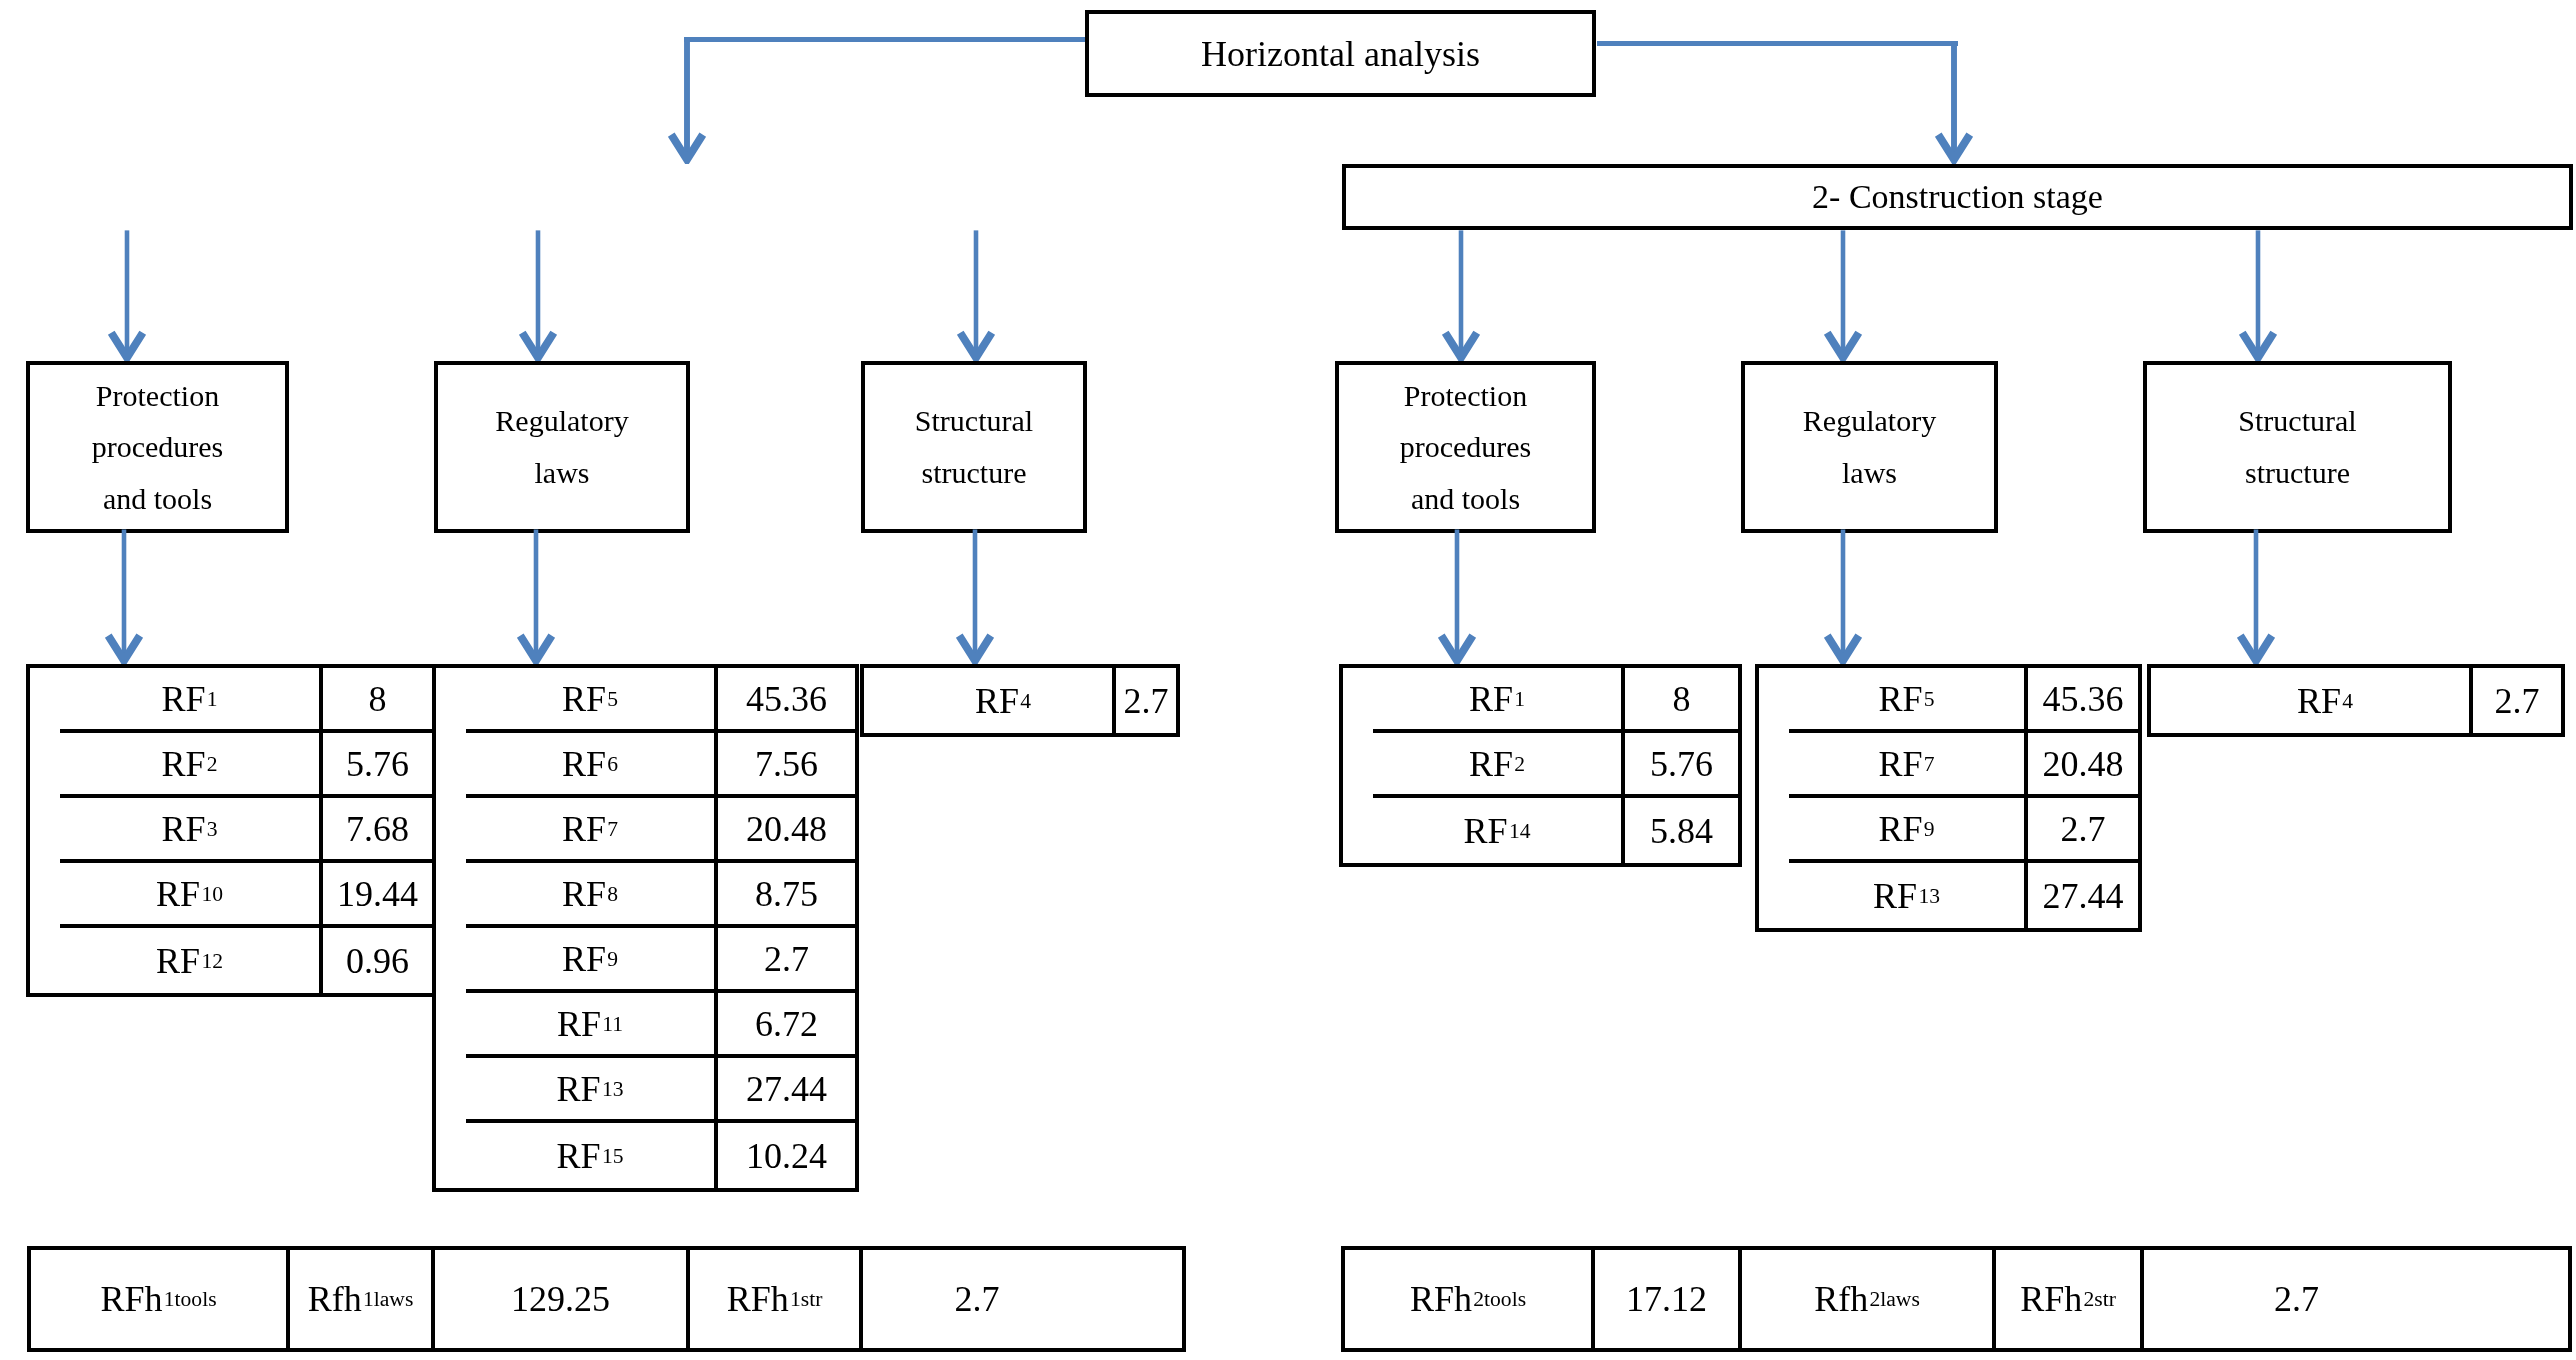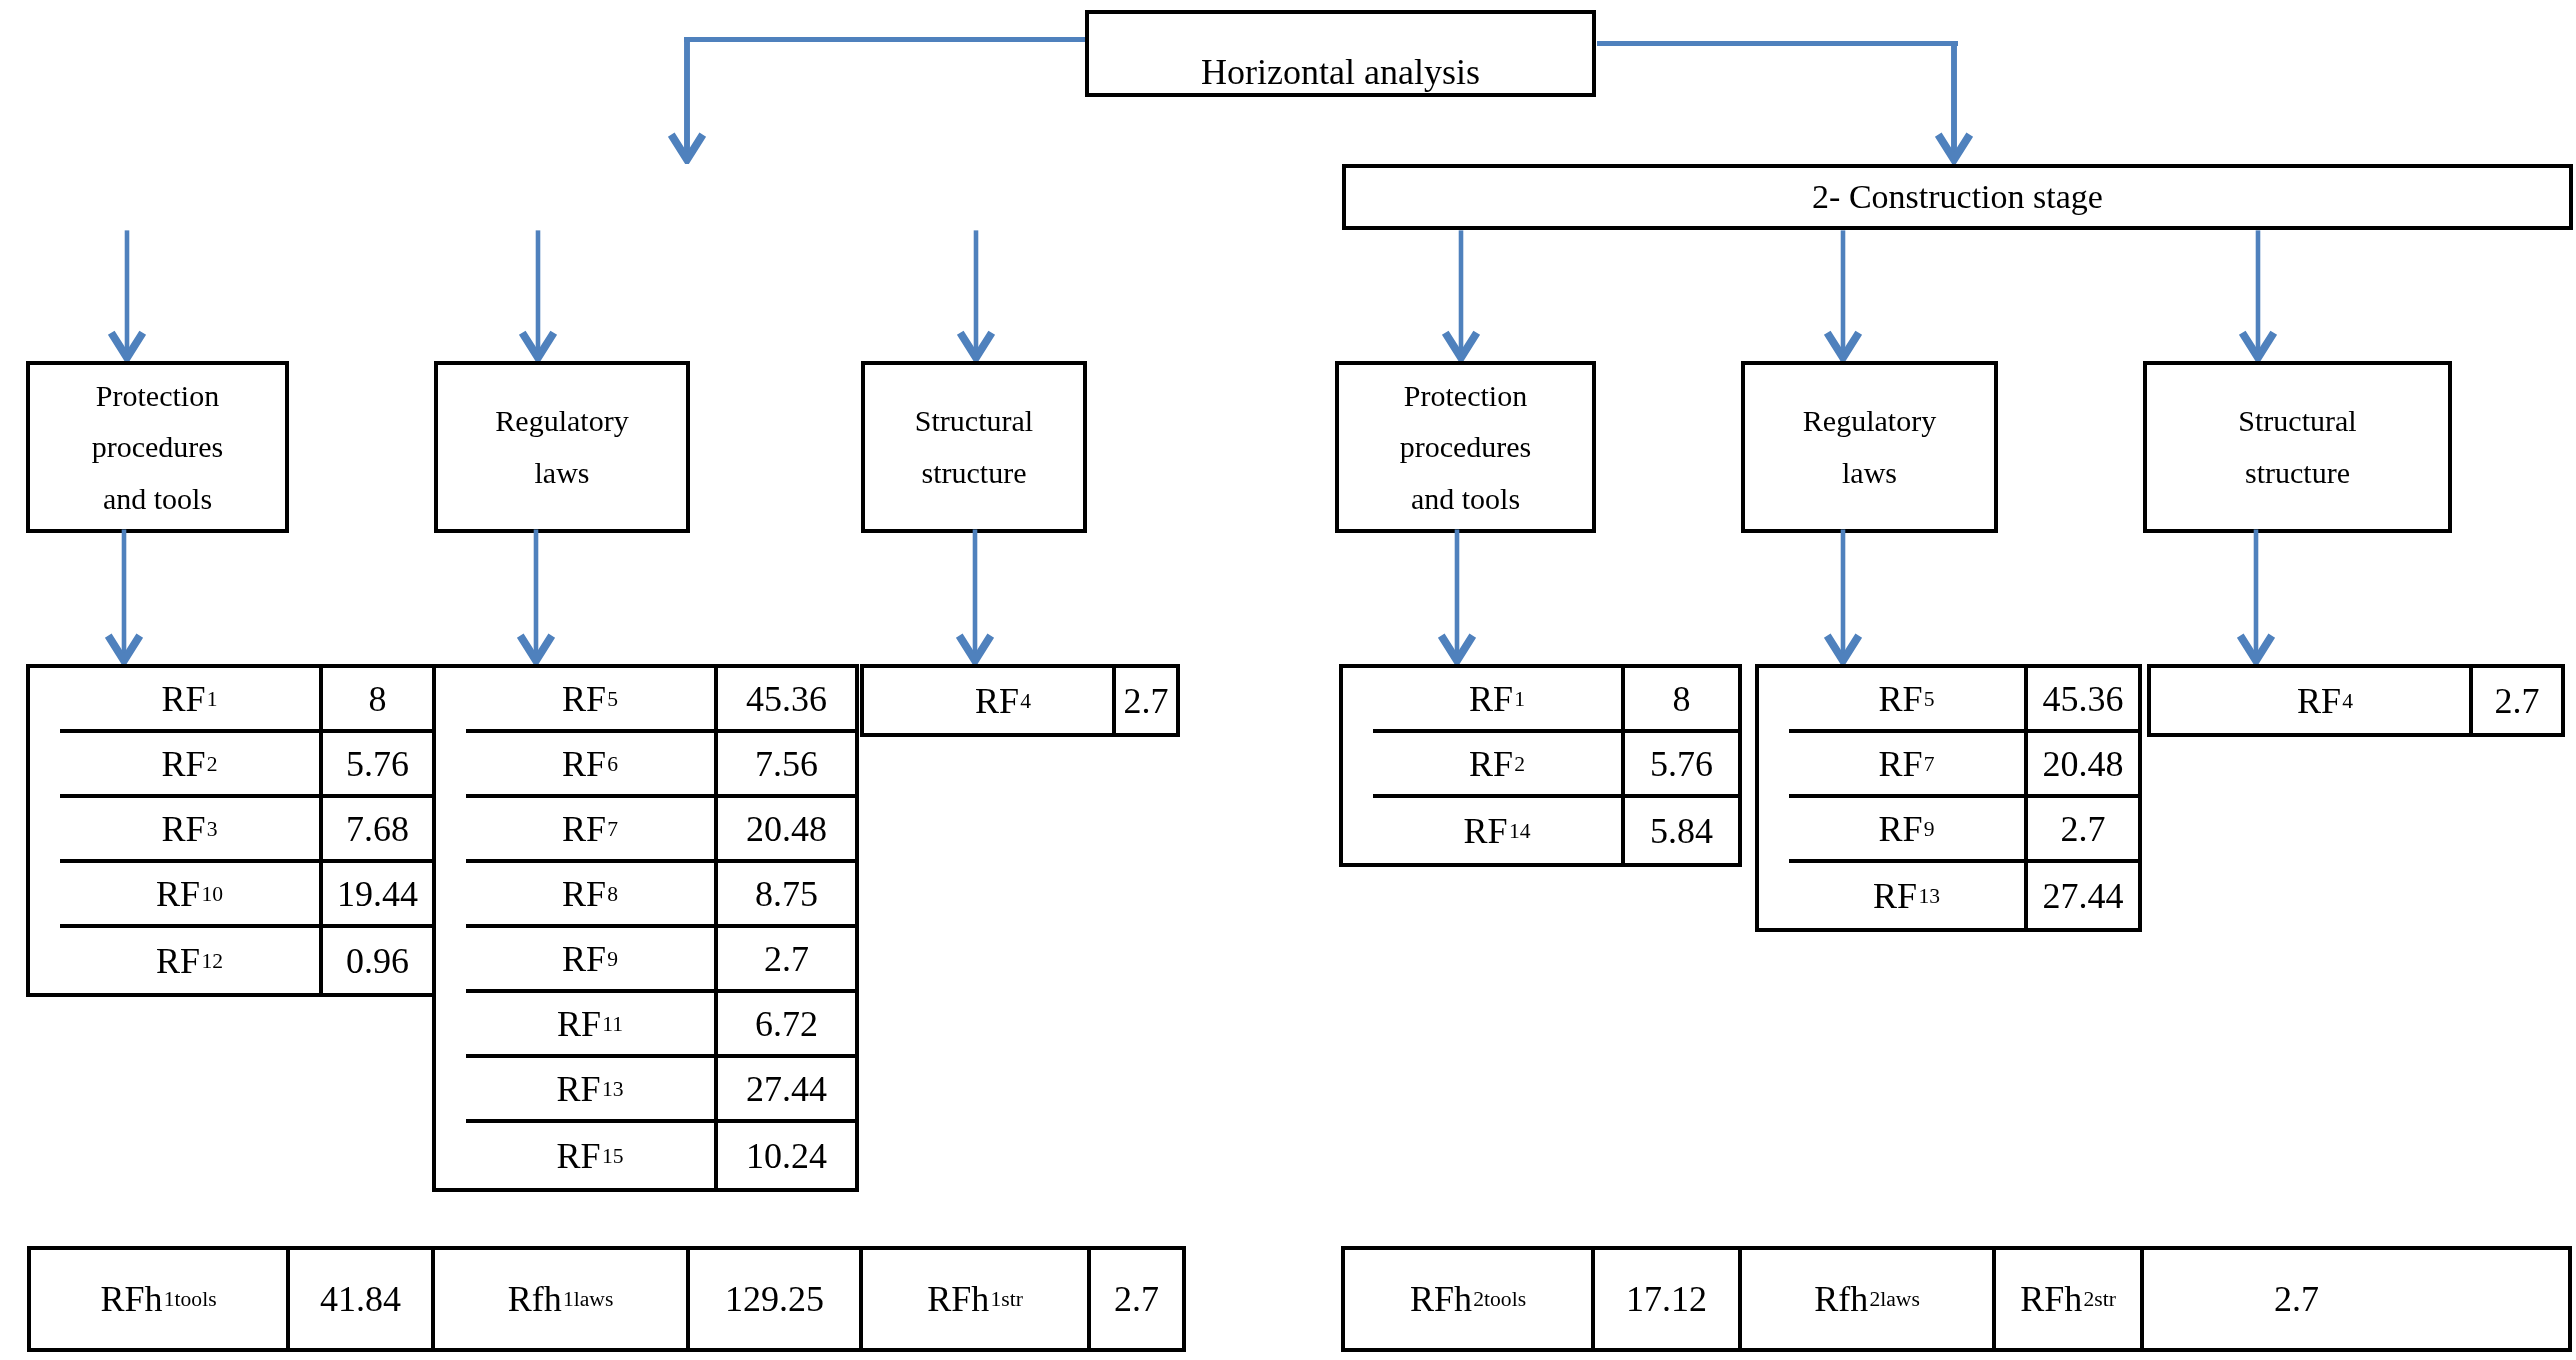--- a/index.html
+++ b/index.html
@@ -8,21 +8,21 @@
     position:relative; width:2576px; height:1360px;
     background:#ffffff; color:#000;
     font-family:"Liberation Serif", serif;
     overflow:hidden;
   }
   .box {
     position:absolute; border:4.6px solid #000; background:#fff;
     display:flex; align-items:center; justify-content:center;
     text-align:center;
   }
-  .title-box { font-size:36px;align-items:flex-end; }
+  .title-box { font-size:36px; }
   .stage-bar { font-size:34px; }
   .stage-bar .lbl-text, .title-box .lbl-text { white-space:pre; }
   .cat-box { font-size:30px; line-height:1.72; }
   .cat-box .lbl-text { white-space:pre-line; }
 
   .h-line { position:absolute; height:5.3px; background:#4f81bd; }
   .arrow { position:absolute; }
 
   .tbl {
     position:absolute; display:grid; border:4px solid #000;
@@ -294,21 +294,20 @@
       </div>
       <div class="cell val">2.7</div>
     </div>
 
   <div class="sumbar" style="left:27px; top:1246px; width:1159px; grid-template-columns:259px 145px 255px 173px 228px 1fr;">
 
       <div class="cell lbl">
         <span>RFh</span>
         <sub>1tools</sub>
       </div>
-      <div class="cell val">41.84</div>
 
       <div class="cell lbl">
         <span>Rfh</span>
         <sub>1laws</sub>
       </div>
       <div class="cell val">129.25</div>
 
       <div class="cell lbl">
         <span>RFh</span>
         <sub>1str</sub>

